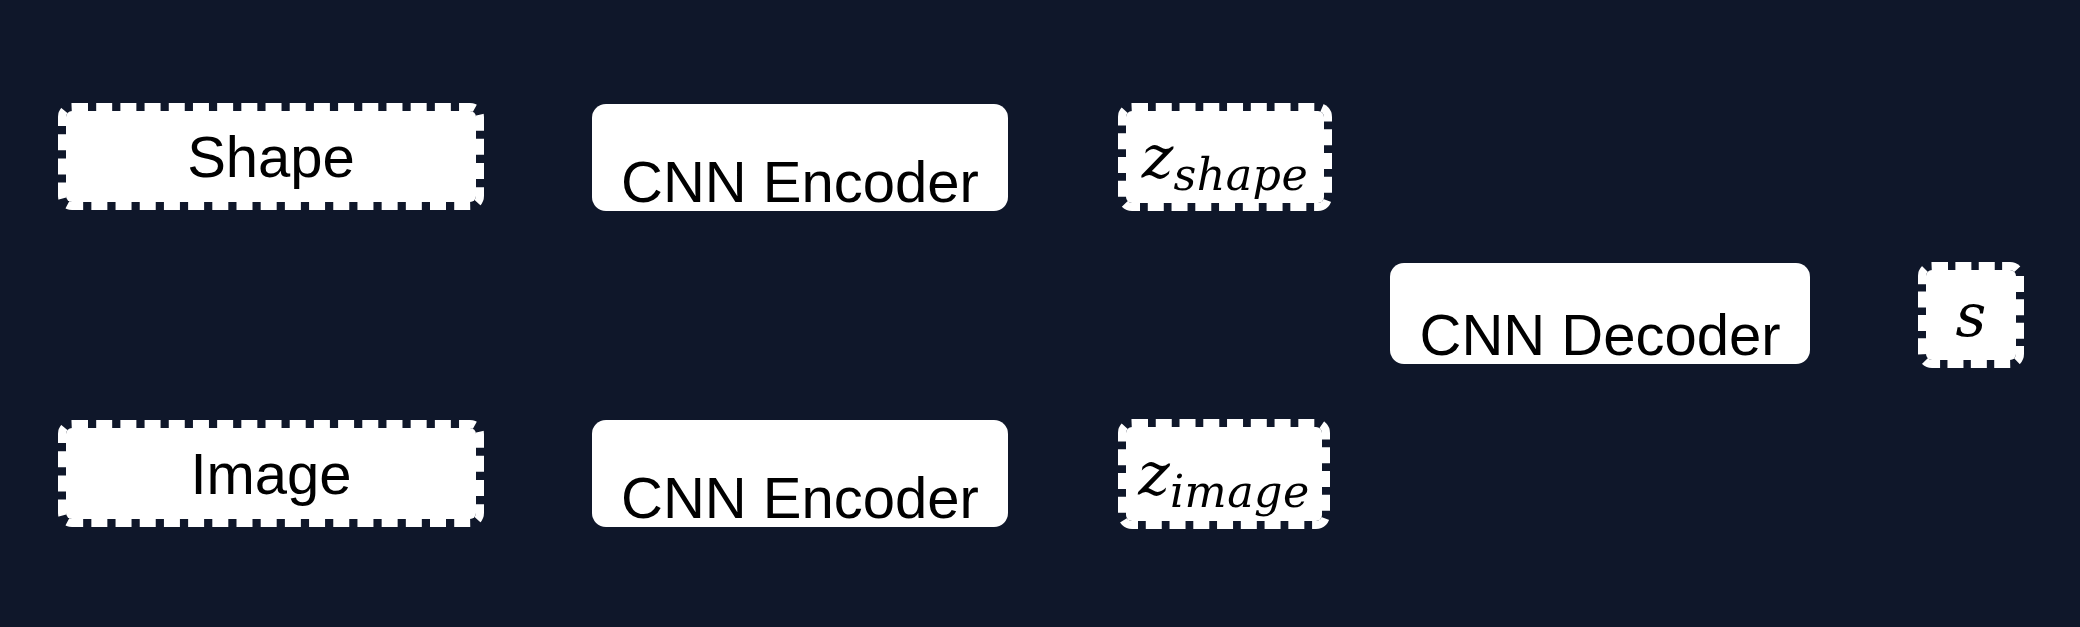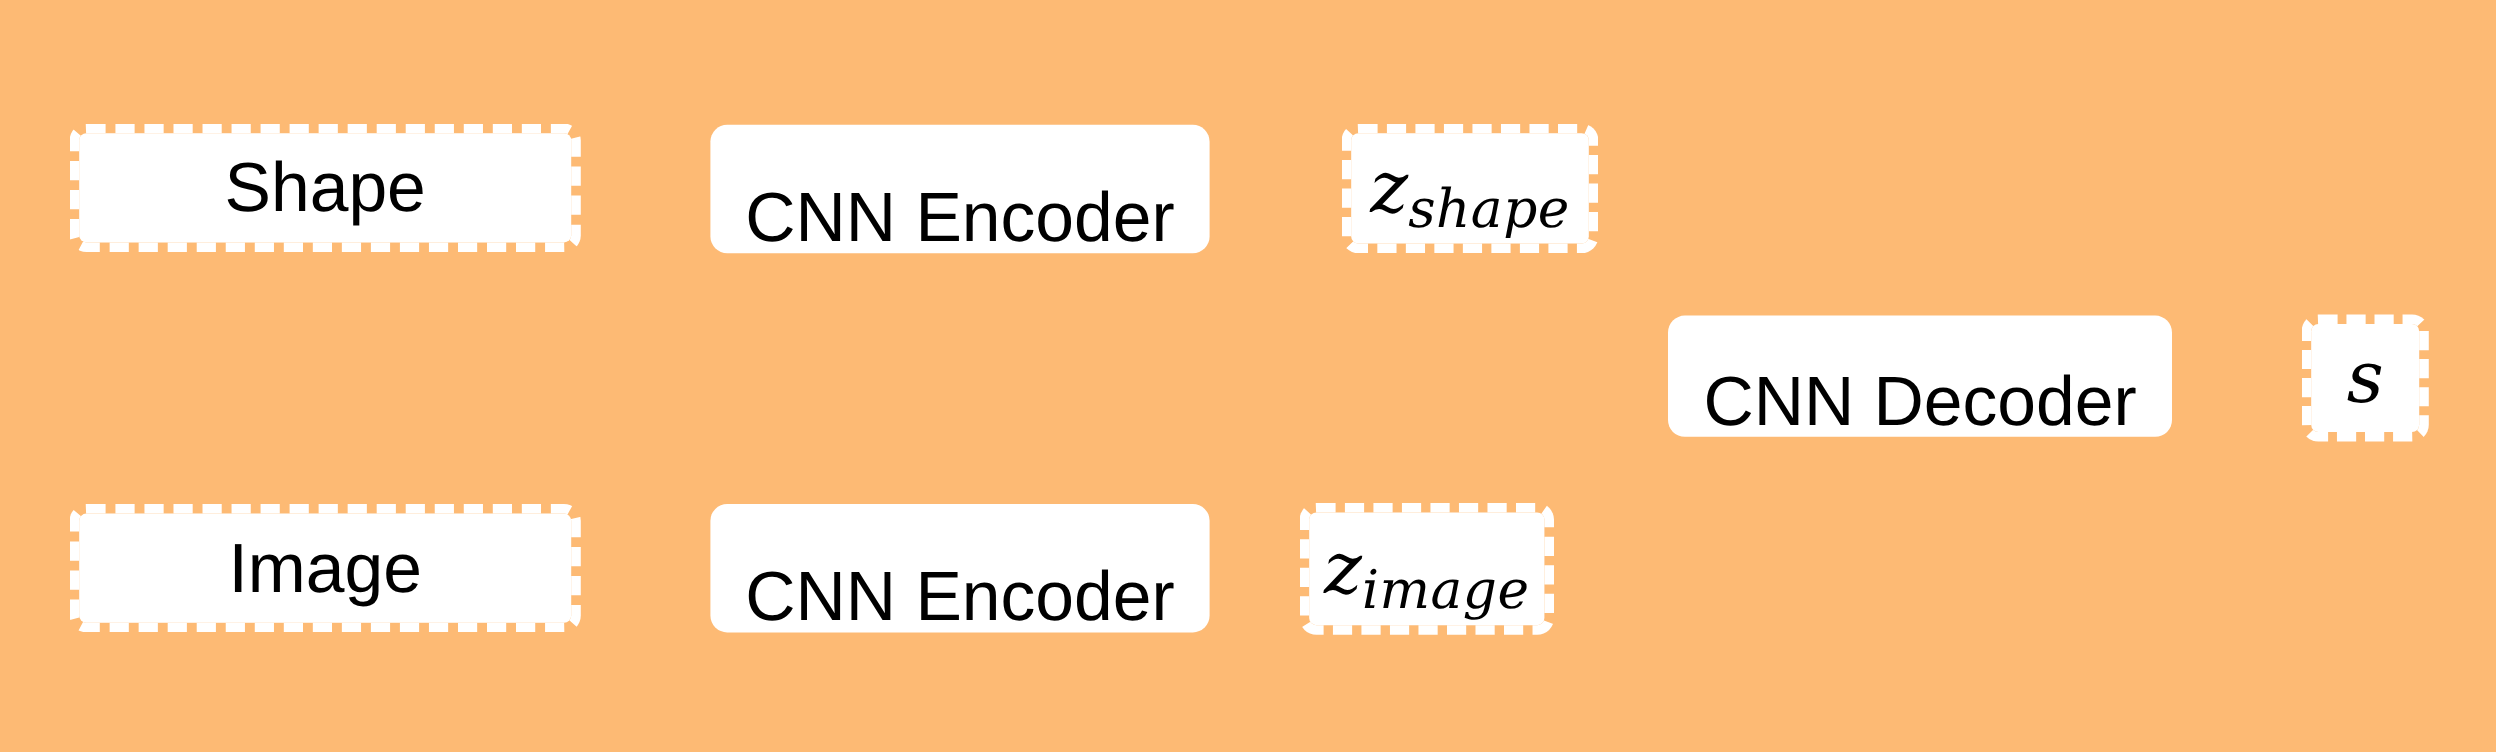--- a/index.html
+++ b/index.html
@@ -4,21 +4,21 @@
 <style>
   html, body {
     margin: 0;
     padding: 0;
     background: #000000;
   }
   #canvas {
     position: relative;
     width: 2080px;
     height: 627px;
-    background: #fdba74;
+    background: #0f172a;
     overflow: hidden;
     font-family: "Liberation Sans", sans-serif;
   }
   .box {
     position: absolute;
     display: flex;
     align-items: center;
     justify-content: center;
     background: #ffffff;
     color: #000000;
@@ -48,21 +48,21 @@
     letter-spacing: 0.01em;
   }
   
   #node-shape          { left: 58px;   top: 103px; width: 426px; height: 107px; }
   #node-encoder-top    { left: 592px;  top: 104px; width: 416px; height: 107px; }
   #node-z-shape        { left: 1118px; top: 103px; width: 214px; height: 108px; }
   #node-decoder        { left: 1390px; top: 263px; width: 420px; height: 101px; }
   #node-s              { left: 1918px; top: 262px; width: 106px; height: 106px; }
   #node-image          { left: 58px;   top: 420px; width: 426px; height: 107px; }
   #node-encoder-bottom { left: 592px;  top: 420px; width: 416px; height: 107px; }
-  #node-z-image        { left: 1083px; top: 419px; width: 212px; height: 110px; }
+  #node-z-image        { left: 1118px; top: 419px; width: 212px; height: 110px; }
 </style>
 </head>
 <body>
 
 <div id="canvas">
 
   <div class="box dashed" id="node-shape">
     <span>Shape</span>
   </div>
 

